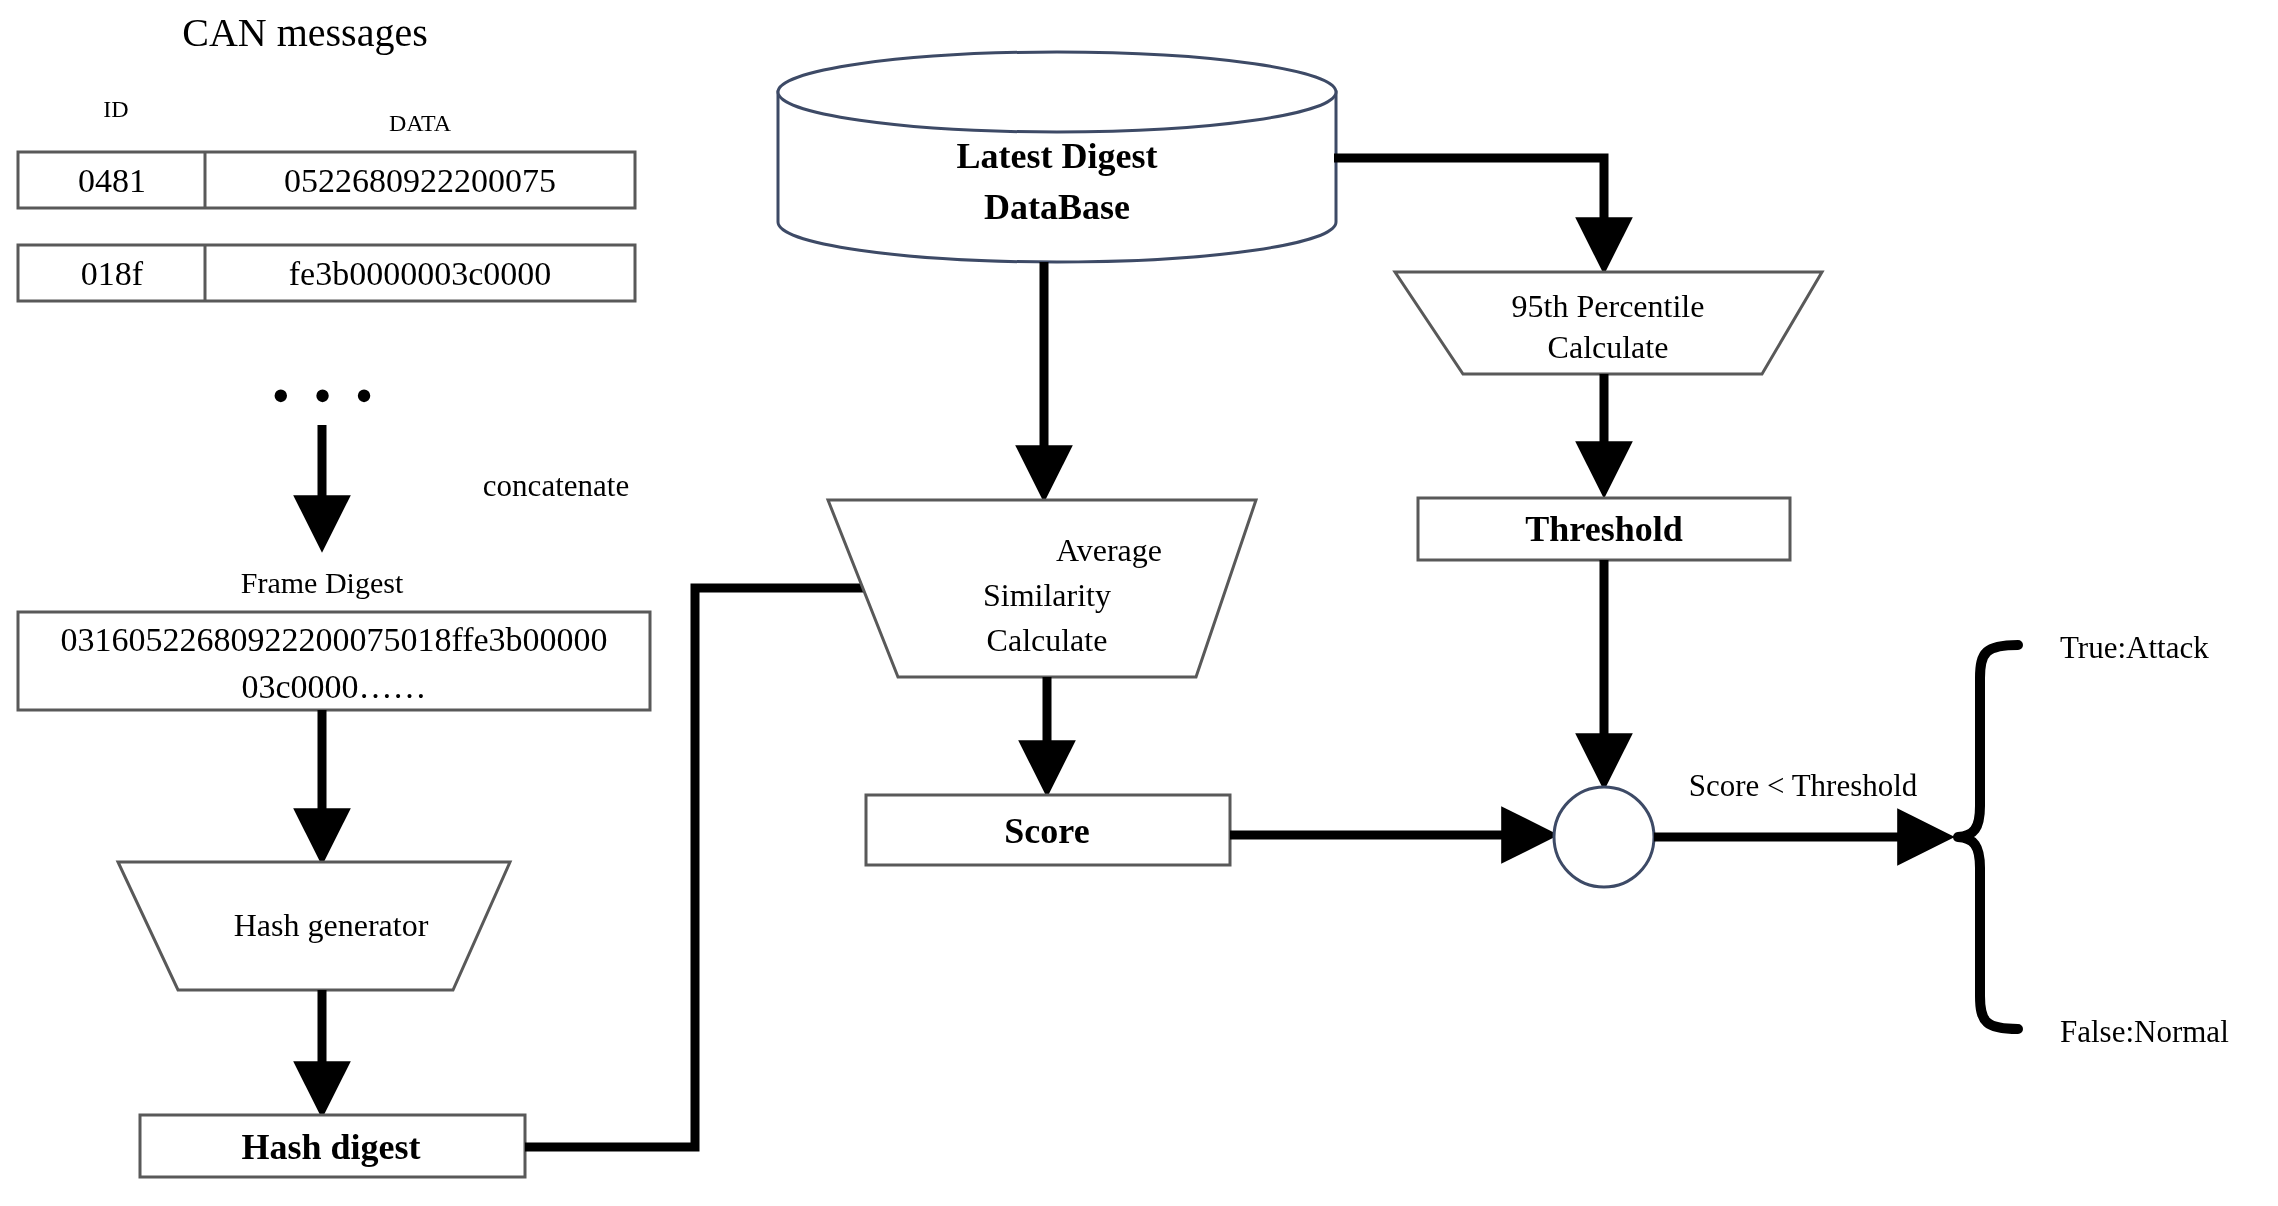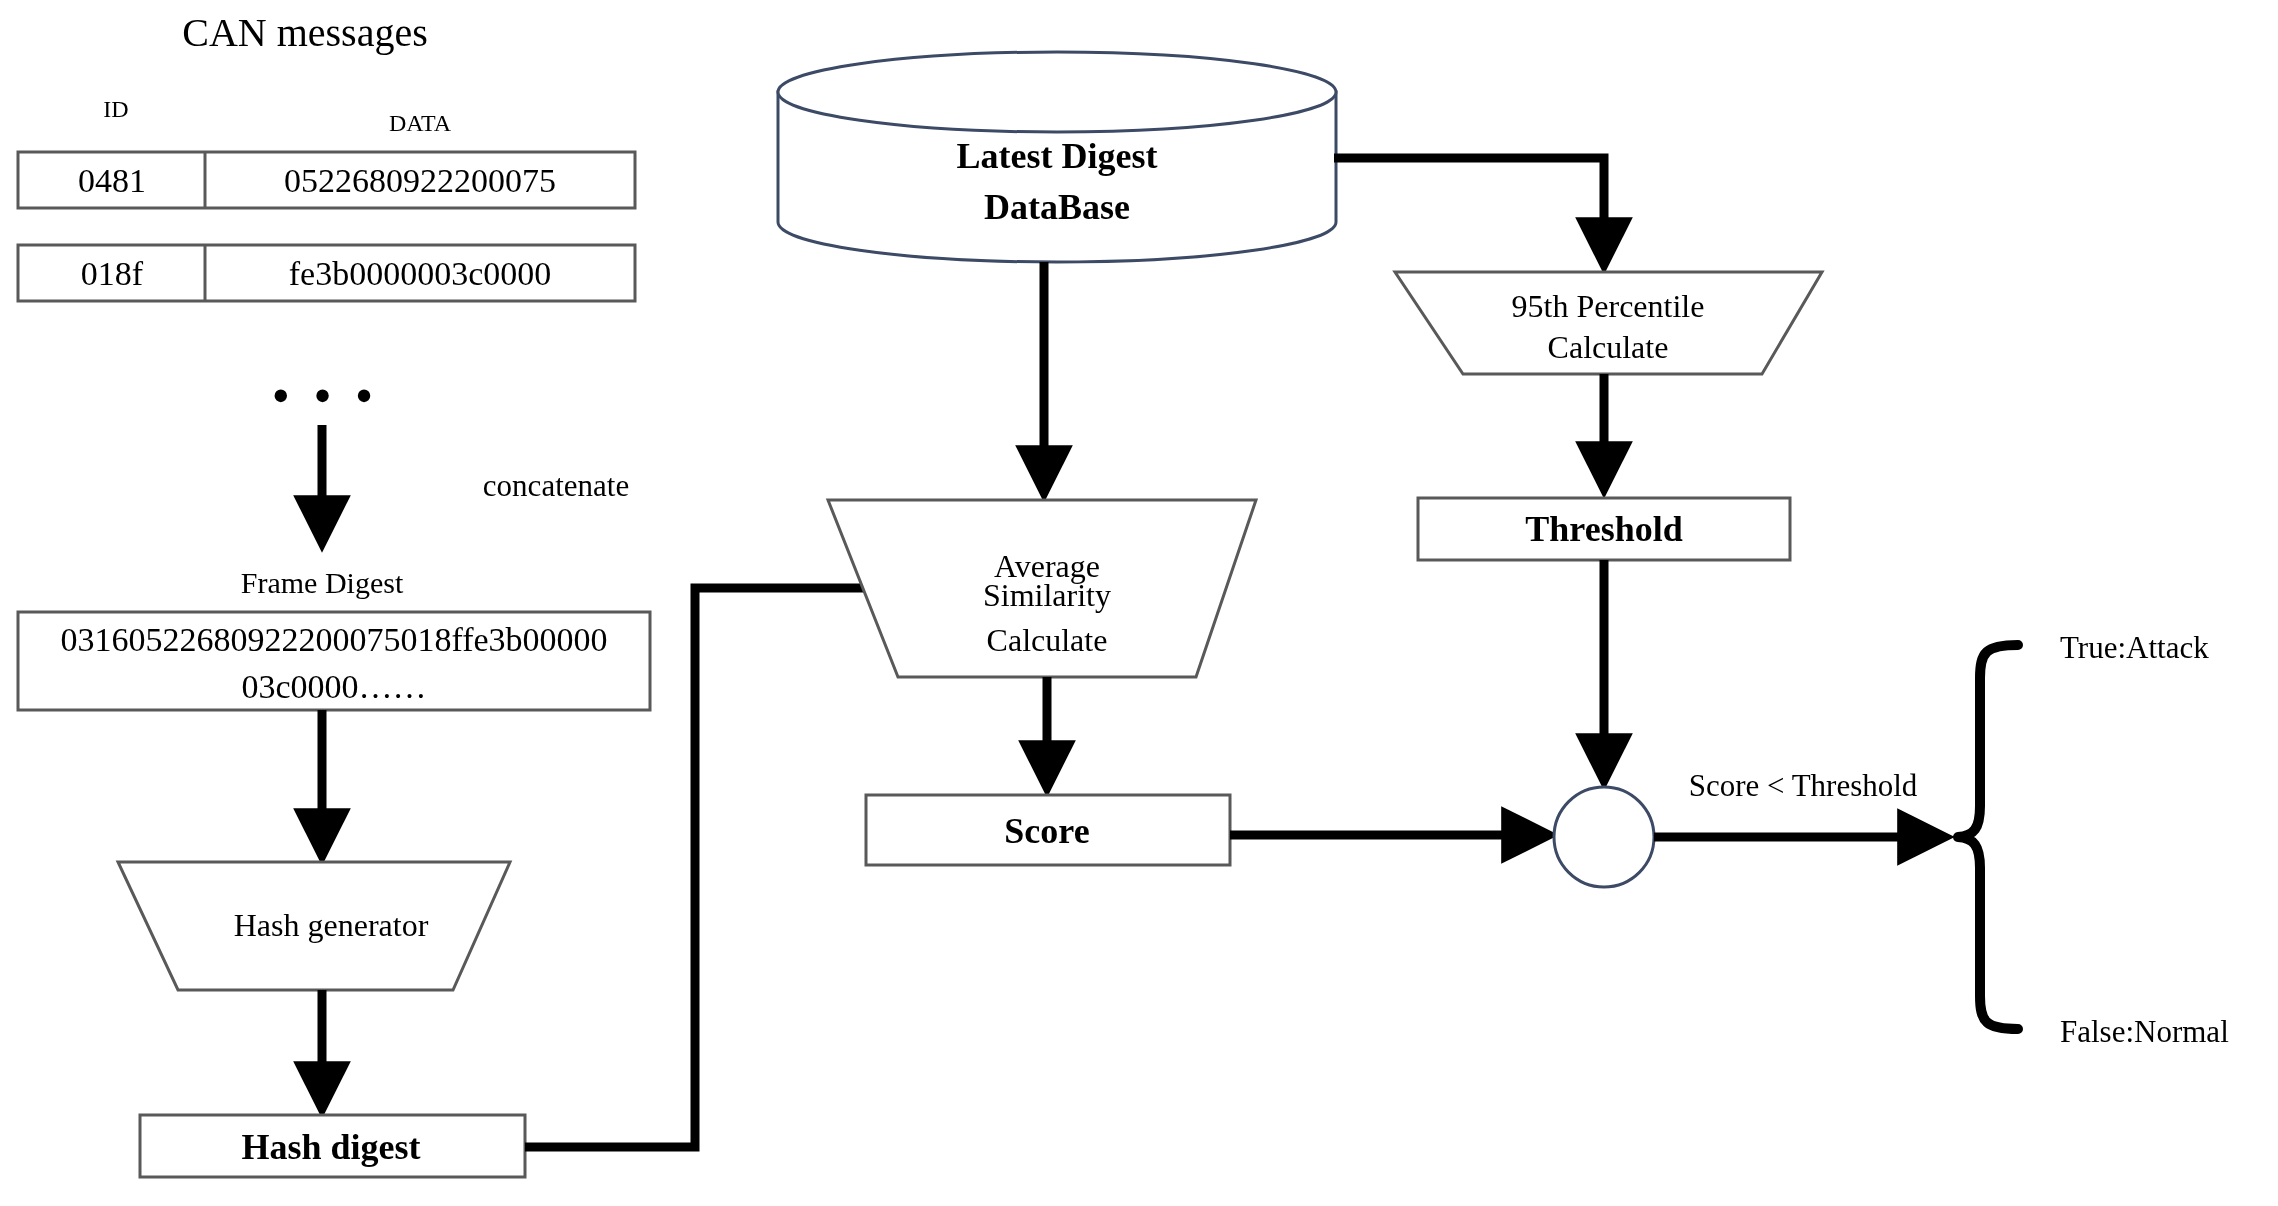--- a/index.html
+++ b/index.html
@@ -142,21 +142,21 @@
   <div class="lbl ctr t-node" style="left:331px; top:1147px;">Hash digest</div>
 
   <div class="lbl ctr t-node" style="left:1057px; top:156px;">Latest Digest</div>
   <div class="lbl ctr t-node" style="left:1057px; top:207px;">DataBase</div>
 
   <div class="lbl ctr t-node-sm" style="left:1608px; top:307px;">95th Percentile</div>
   <div class="lbl ctr t-node-sm" style="left:1608px; top:348px;">Calculate</div>
 
   <div class="lbl ctr t-node" style="left:1604px; top:529px;">Threshold</div>
 
-  <div class="lbl ctr t-node-sm" style="left:1047px; top:551px;margin-top:16px;">Average</div>
+  <div class="lbl ctr t-node-sm" style="left:1109px; top:551px;">Average</div>
   <div class="lbl ctr t-node-sm" style="left:1047px; top:596px;">Similarity</div>
   <div class="lbl ctr t-node-sm" style="left:1047px; top:641px;">Calculate</div>
 
   <div class="lbl ctr t-node" style="left:1047px; top:831px;">Score</div>
 
   <div class="lbl ctr t-edge" style="left:1803px; top:786px;">Score &lt; Threshold</div>
 
   <div class="lbl t-edge" style="left:2060px; top:630px;">True:Attack</div>
 
   <div class="lbl t-edge" style="left:2060px; top:1014px;">False:Normal</div>

